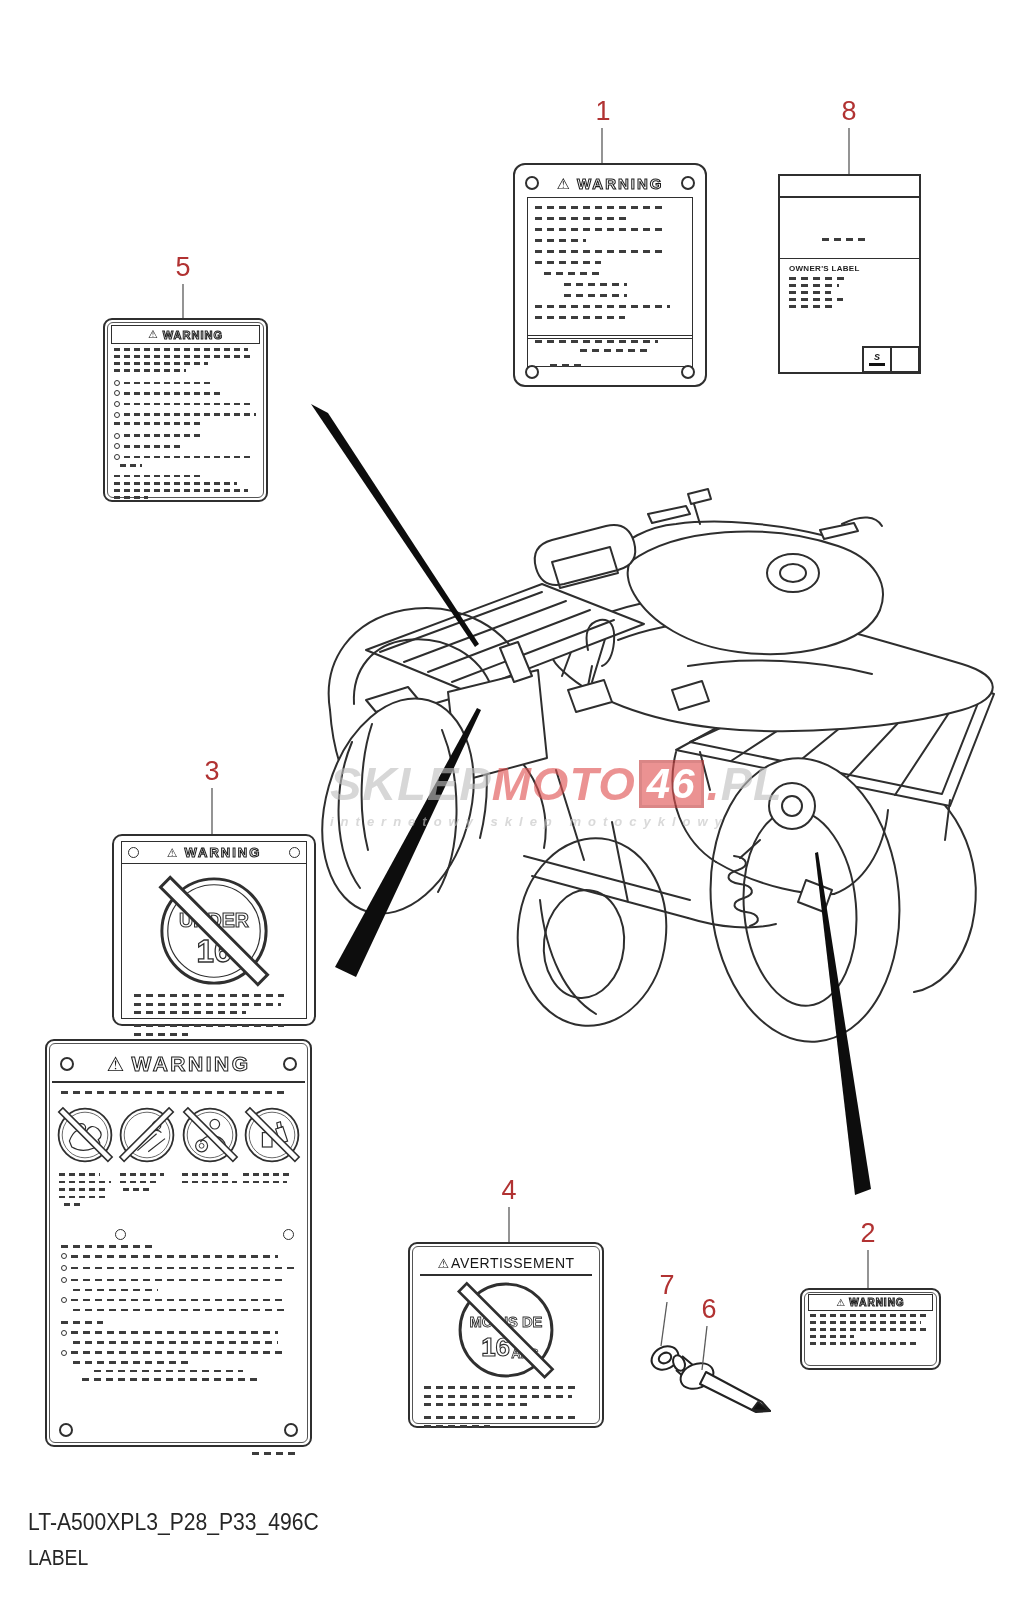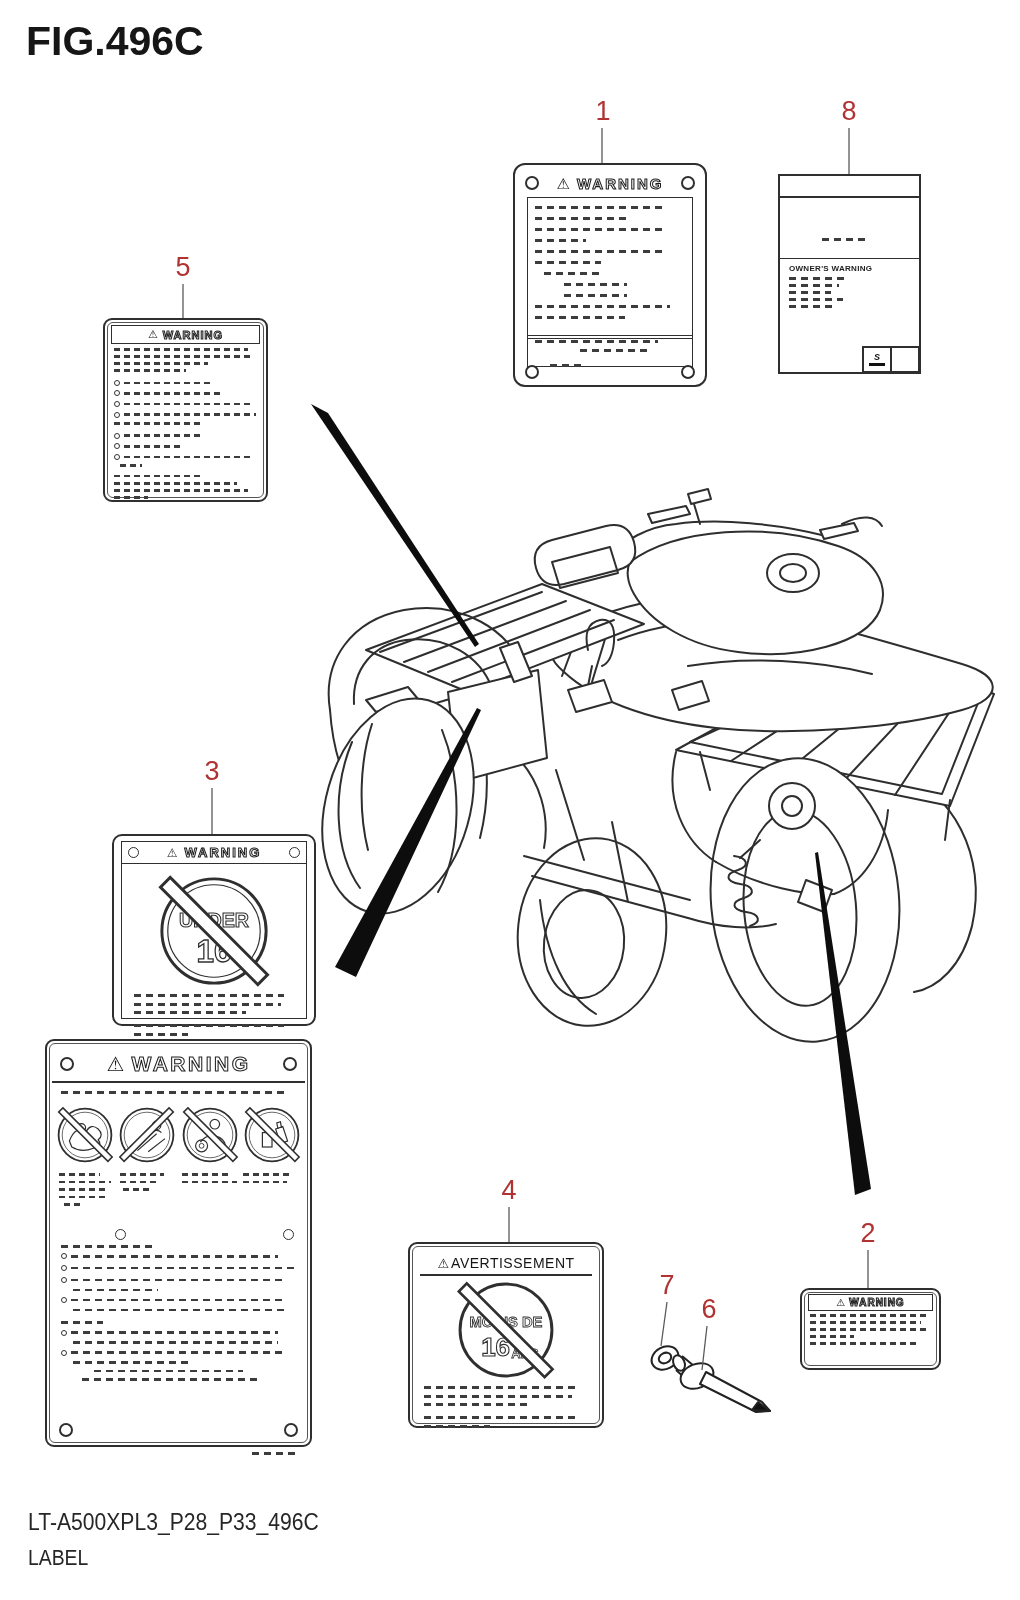--- a/index.html
+++ b/index.html
@@ -128,21 +128,20 @@
   #footer-code{left:28px;top:1508px;font-size:24px;color:#262626;transform:scaleX(0.88);transform-origin:left;letter-spacing:0;}
   #footer-name{left:28px;top:1545px;font-size:22px;color:#262626;transform:scaleX(0.88);transform-origin:left;}
 
   svg text{font-family:"Liberation Sans", sans-serif;}
 </style>
 </head>
 <body>
 
 <div id="page">
 
-  <div id="fig-title" class="abs nosel">FIG.496C</div>
 
   <svg id="overlay" viewBox="0 0 1020 1600" xmlns="http://www.w3.org/2000/svg">
     <g stroke="#2e2e2e" stroke-width="2" fill="none" stroke-linecap="round" stroke-linejoin="round">
 
       <path d="M896,772 C952,790 988,856 972,926 C962,966 938,988 914,992"></path>
 
       <path fill="#fff" d="M866,646 L994,694 L950,806 L676,750 Z"></path>
       <path d="M872,658 L980,698 L942,794 L690,742 Z"></path>
       <path d="M892,656 L731,761 M917,665 L786,772 M943,675 L841,784 M968,684 L895,795"></path>
       <path d="M700,752 L710,790 M950,800 L945,840"></path>
@@ -307,21 +306,21 @@
   </div>
 
   <div id="label8" class="label" style="border-radius:0;">
     <div class="band"></div>
     <div class="center-d">
         <div class="dline" style="margin-left: 28%;">
           <span class="seg" style="width: 50%;"></span>
         </div>
       </div>
     <div class="divider"></div>
-    <div class="om-title">OWNER'S WARNING</div>
+    <div class="om-title">OWNER'S LABEL</div>
     <div class="om-rows">
         <div class="dline" style="margin-left: 0%;">
           <span class="seg" style="width: 56%;"></span>
         </div>
         <div class="dline" style="margin-left: 0%;">
           <span class="seg" style="width: 50%;"></span>
         </div>
         <div class="dline" style="margin-left: 0%;">
           <span class="seg" style="width: 42%;"></span>
         </div>
@@ -663,17 +662,23 @@
         </div>
         <div class="dline" style="margin-left: 0%;">
           <span class="seg" style="width: 36%;"></span>
         </div>
         <div class="dline" style="margin-left: 0%;">
           <span class="seg" style="width: 90%;"></span>
         </div>
       </div>
   </div>
 
+  <div id="watermark" class="abs nosel">
+    <div class="wm-big">
+      <span class="wm-gray">SKLEP</span><span class="wm-red">MOTO</span><span class="wm-badge">46</span><span class="wm-red">.</span><span class="wm-gray">PL</span>
+    </div>
+    <div class="wm-sub">internetowy sklep motocyklowy</div>
+  </div>
 
   <div id="footer-code" class="abs nosel">LT-A500XPL3_P28_P33_496C</div>
   <div id="footer-name" class="abs nosel">LABEL</div>
 
 </div>
 
 </body></html>

